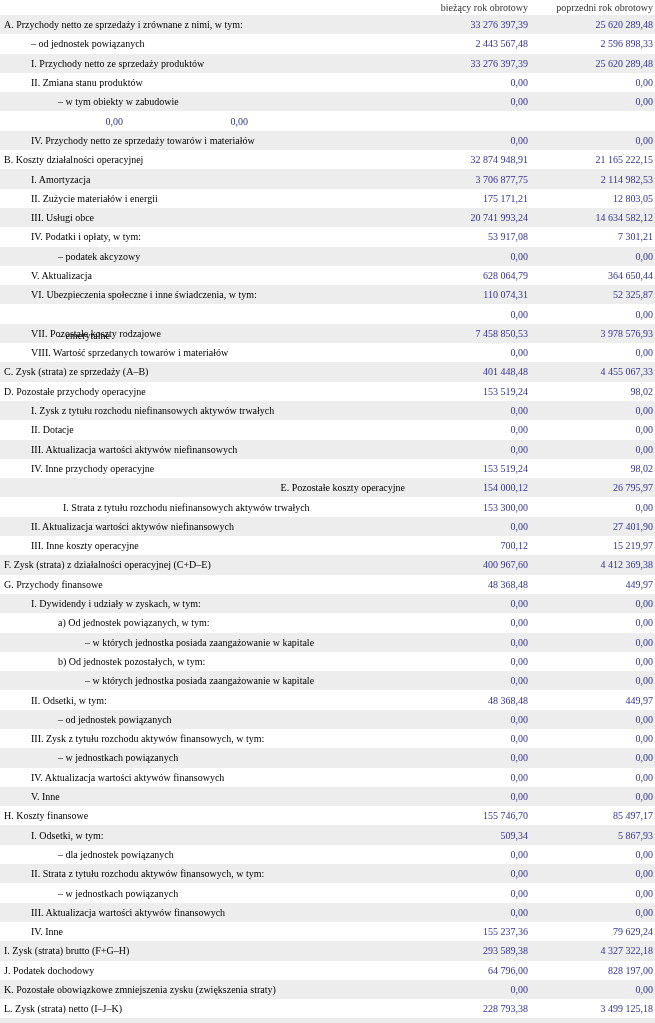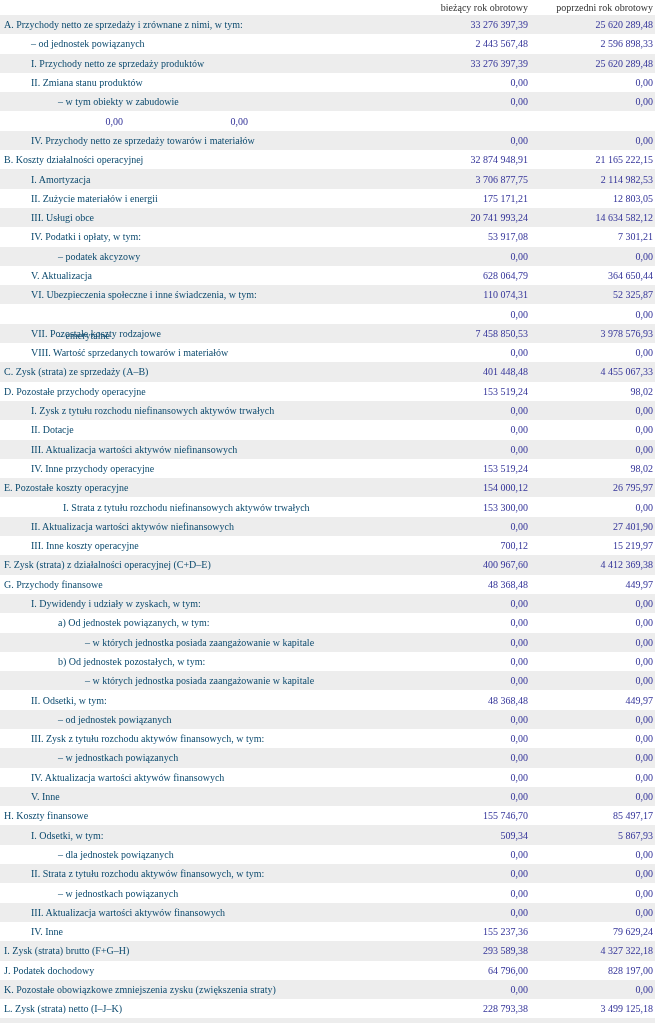--- a/index.html
+++ b/index.html
@@ -28,21 +28,21 @@
     height: 19.3px;
     background: #ffffff;
   }
   .row.odd {
     background: #ededed;
   }
   .label-cell {
     flex: 1 1 auto;
     white-space: nowrap;
     overflow: hidden;
-    color: #0c4a6e;
+    color: #000000;
   }
   .value-cell {
     flex: 0 0 auto;
     width: 123px;
     padding-right: 2px;
     text-align: right;
     white-space: nowrap;
     color: #333399;
   }
   .header-cell {
@@ -201,21 +201,21 @@
     <div class="value-cell">0,00</div>
   </div>
 
   <div class="row">
     <div class="label-cell" style="padding-left: 31px;">IV. Inne przychody operacyjne</div>
     <div class="value-cell">153 519,24</div>
     <div class="value-cell">98,02</div>
   </div>
 
   <div class="row odd">
-    <div class="label-cell" style="padding-left: 4px;">E. Pozostałe koszty operacyjne</div>
+    <div class="label-cell" style="padding-left: 4px; text-align: right;">E. Pozostałe koszty operacyjne</div>
     <div class="value-cell">154 000,12</div>
     <div class="value-cell">26 795,97</div>
   </div>
 
   <div class="row">
     <div class="label-cell" style="padding-left: 31px; margin-left: 32px;">I. Strata z tytułu rozchodu niefinansowych aktywów trwałych</div>
     <div class="value-cell">153 300,00</div>
     <div class="value-cell">0,00</div>
   </div>
 

